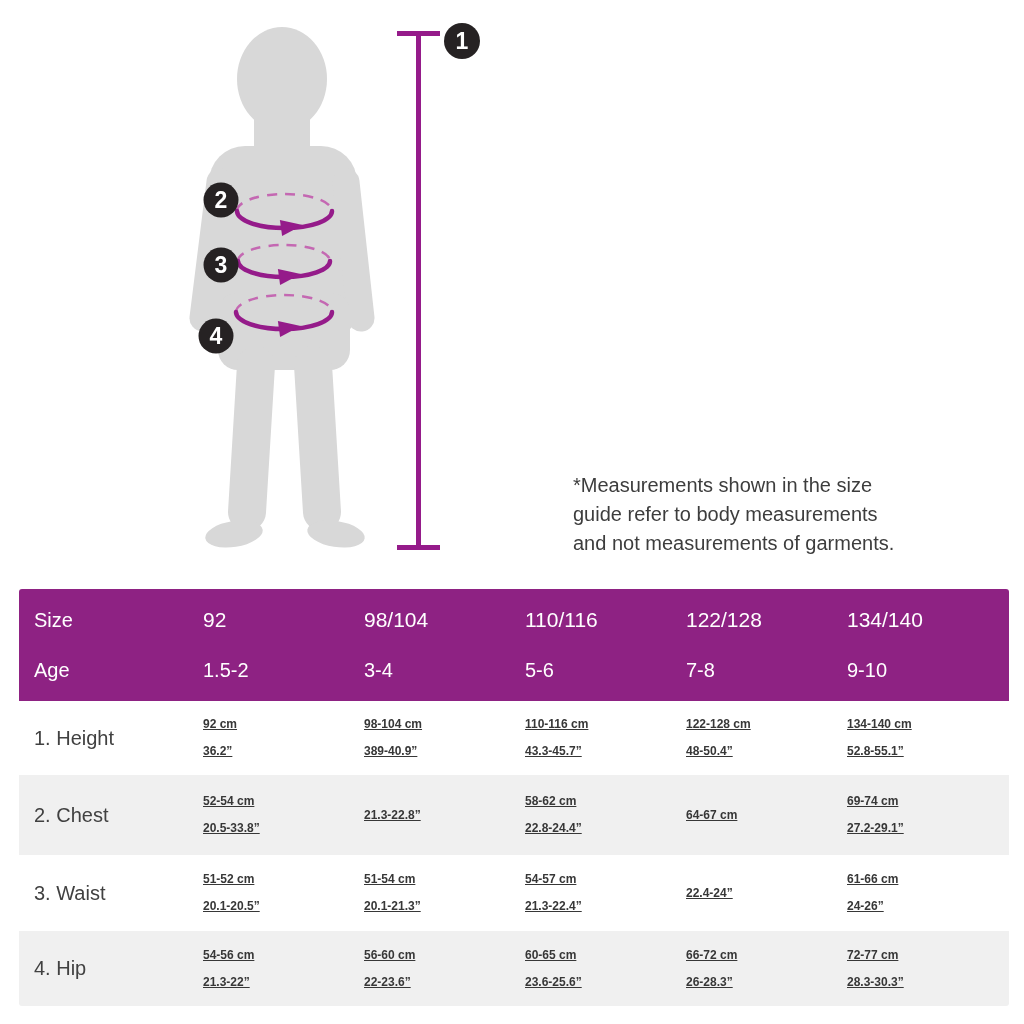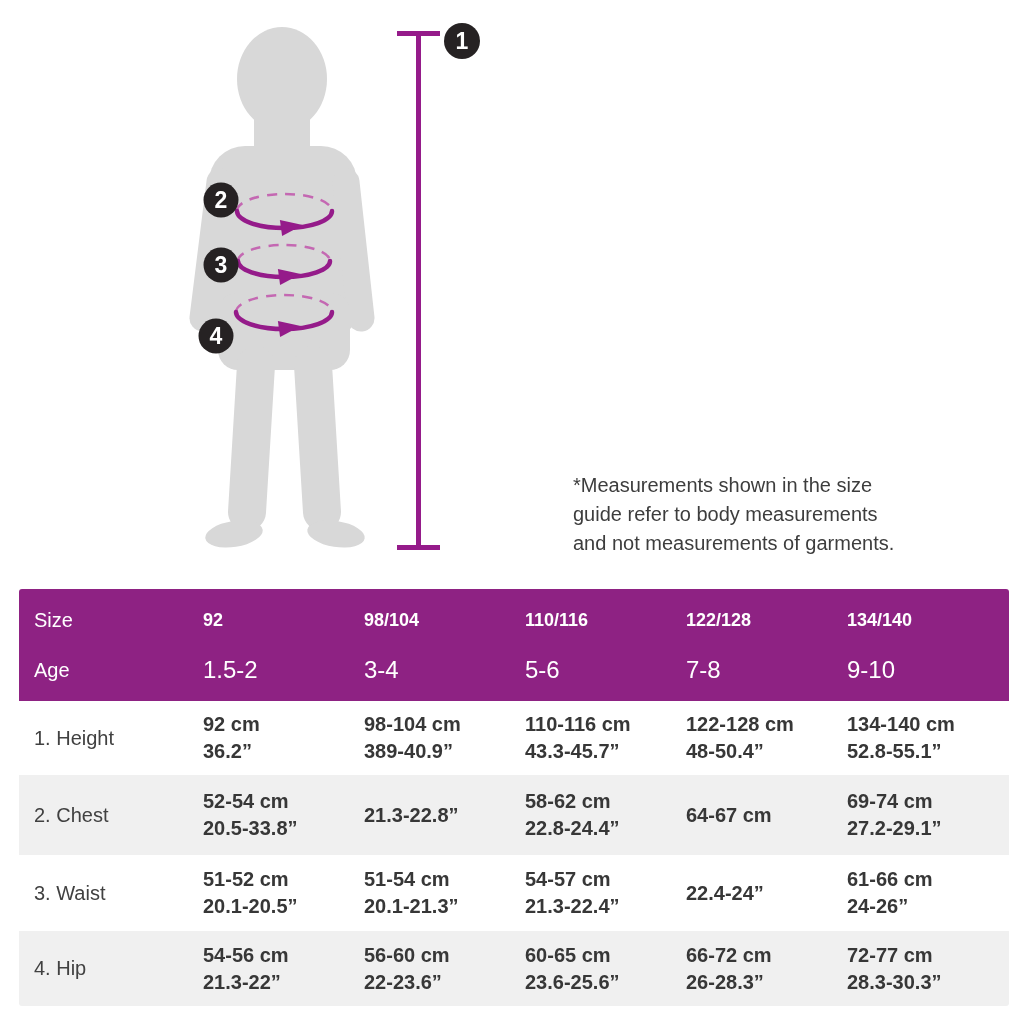--- a/index.html
+++ b/index.html
@@ -44,35 +44,36 @@
   .t-header {
     background: #8e2283;
     color: #ffffff;
     height: 112px;
     border-radius: 3px 3px 0 0;
     padding-top: 6px;
     box-sizing: border-box;
   }
   .t-header .t-row { height: 50px; }
   .t-header .hdr-label { font-size: 20px; font-weight: 400; }
-  .t-header .hdr-size  { font-size: 18px; font-weight: 700; }
-  .t-header .hdr-age   { font-size: 24px; font-weight: 400; }
+  .t-header .hdr-size  { font-size: 21px; font-weight: 400; }
+  .t-header .hdr-age   { font-size: 20px; font-weight: 400; }
 
   .data-row .row-label {
     font-size: 20px;
     font-weight: 400;
     color: #414141;
   }
   .cell { display: flex; flex-direction: column; }
   .cell span {
-    font-size: 20px;
+    font-size: 12px;
     font-weight: 700;
     color: #373737;
     line-height: 27px;
     white-space: nowrap;
+    text-decoration: underline;
   }
   .data-row:nth-of-type(2) { height: 74px; background: #ffffff; }
   .data-row:nth-of-type(3) { height: 80px; background: #f0f0f0; }
   .data-row:nth-of-type(4) { height: 76px; background: #ffffff; }
   .data-row:nth-of-type(5) { height: 75px; background: #f0f0f0; border-radius: 0 0 3px 3px; }
 </style>
 </head>
 <body>
 
 <div class="stage">

